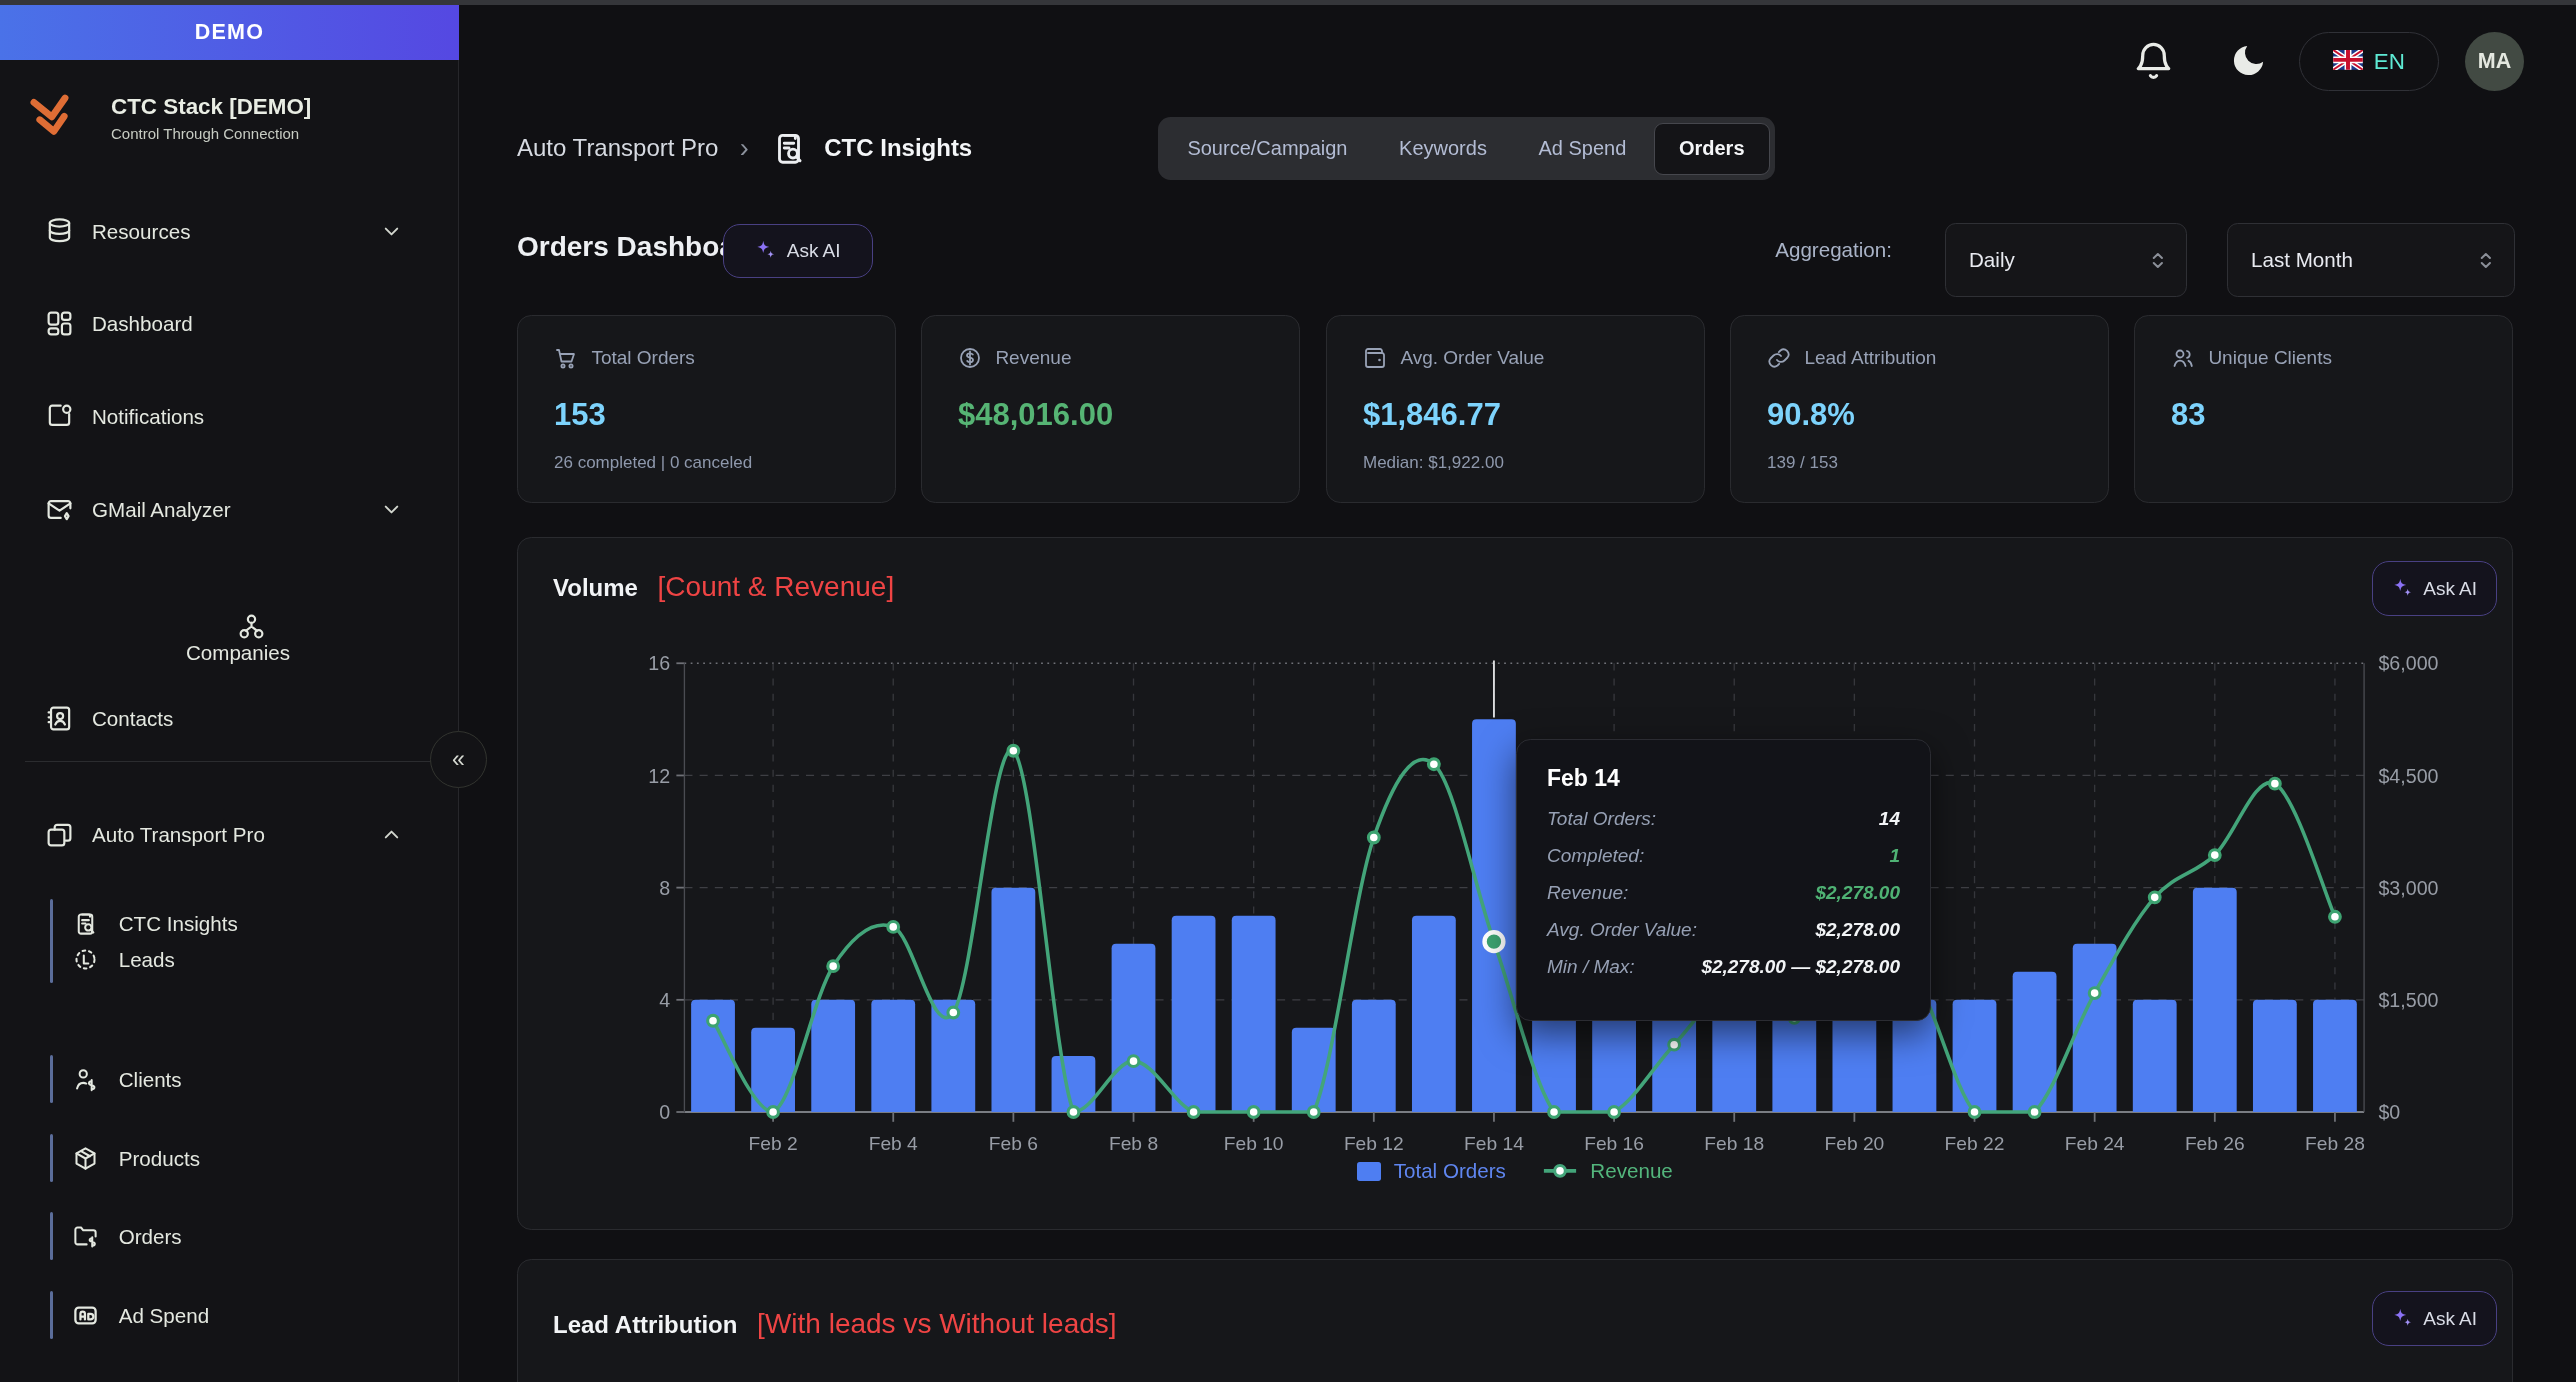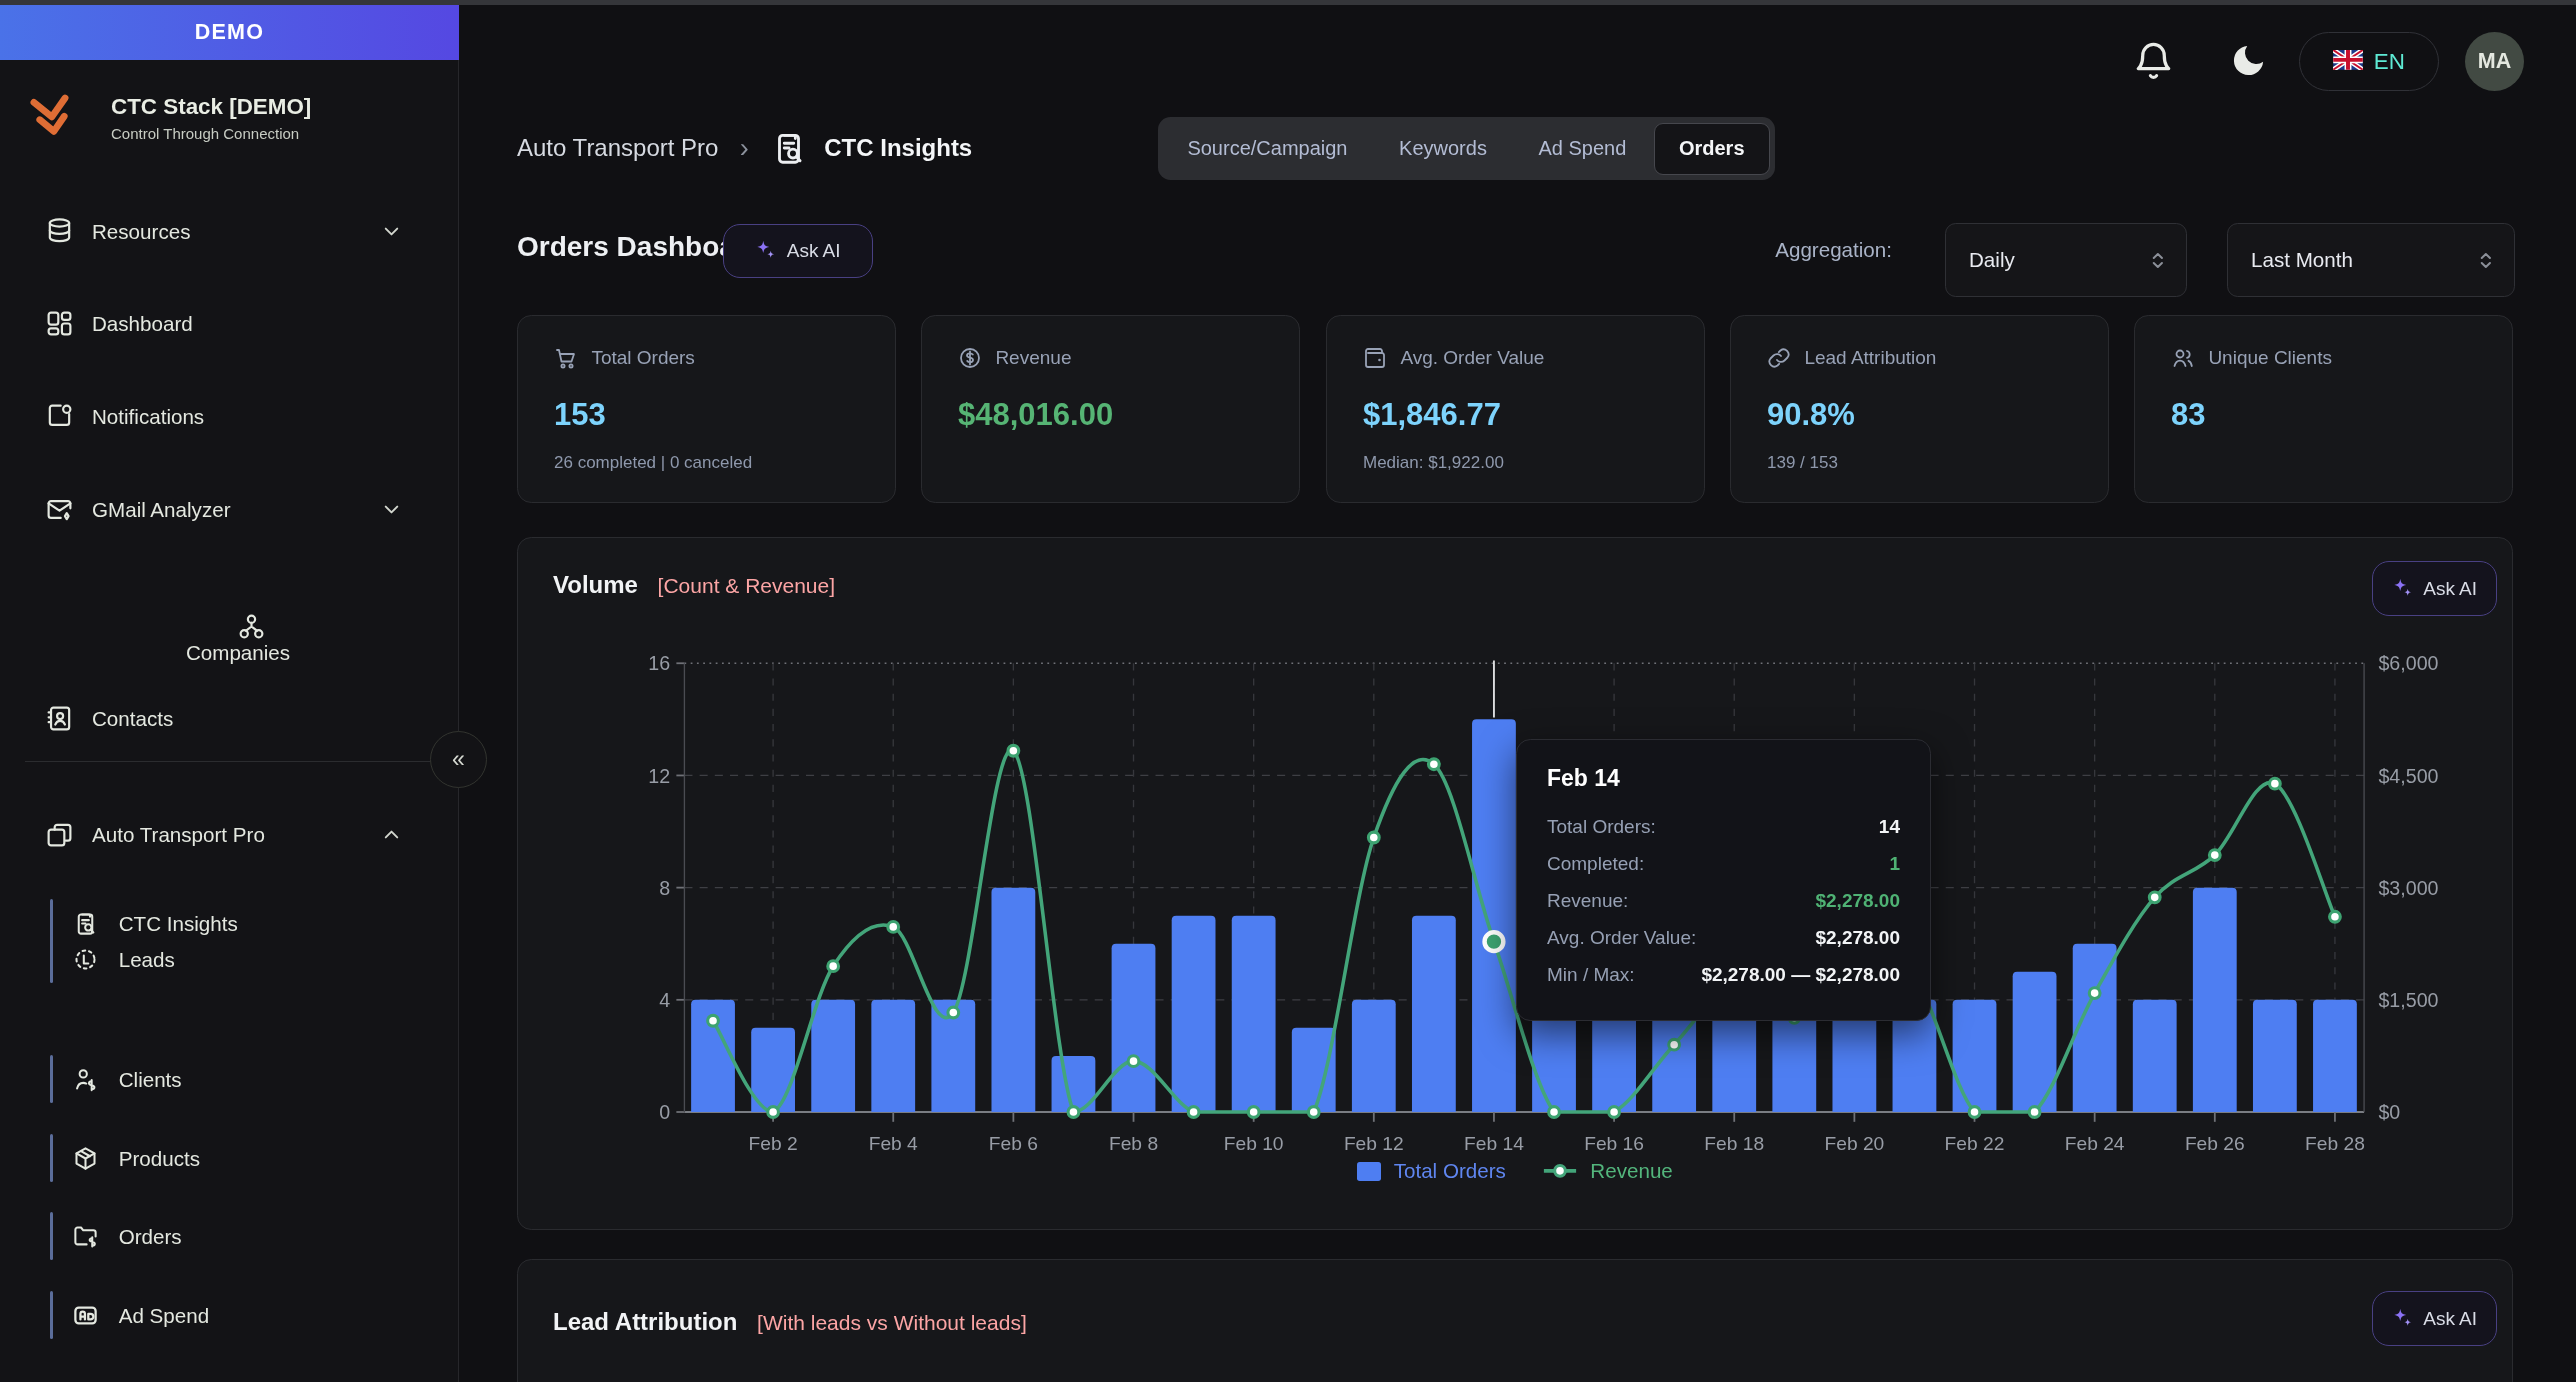--- a/index.html
+++ b/index.html
@@ -69,29 +69,29 @@
   .kpi-head .kico { width:24px; height:24px; }
   .kpi-title { font-size:19px; }
   .kpi-value { font-size:31px; font-weight:bold; color:#7dd3fc; margin-top:27px; }
   .kpi-sub { font-size:17px; color:#8e98ac; margin-top:19.7px; }
 
   
   #volume-card { left:517px; top:537px; width:1996px; height:693px; }
   .sec-head { position:absolute; display:flex; align-items:baseline; gap:19.7px; }
   #volume-head { left:553px; top:571px; }
   .sec-title { font-size:24px; font-weight:bold; color:#f2f4f6; }
-  .sec-sub { font-size:21px; color:#fca5a5; }
+  .sec-sub { font-size:28px; color:#ef4444; }
   #volume-askai { left:2372px; top:561px; width:125px; height:55px; }
   #chart-svg { left:647px; top:657px; width:1843px; height:514px; overflow:visible; }
 
   
   #tooltip { left:1516px; top:739px; width:415px; background:#121318; border:0.9px solid #2b2c32;
     border-radius:14.3px; padding:25px 30px 27px 30px; box-shadow:0 12.5px 36px rgba(0,0,0,.55); z-index:5; }
   #tooltip .tt-title { font-size:23px; font-weight:bold; color:#fff; margin-bottom:16px; }
-  .tt-row { display:flex; justify-content:space-between; align-items:center; height:37px; }
+  .tt-row { display:flex; justify-content:space-between; align-items:flex-start; height:37px;font-style:italic; }
   .tt-label { font-size:19px; color:#96a0b4; }
   .tt-value { font-size:19px; font-weight:bold; color:#f2f4f6; }
   .tt-value.green { color:#4fb274; }
 
   
   #legend { left:517px; top:1159px; width:1996px; display:flex; justify-content:center; gap:36px; align-items:center; }
   .leg-item { display:flex; align-items:center; gap:12.5px; }
   .leg-swatch { width:24px; height:19px; border-radius:2.7px; }
   .leg-label { font-size:20.6px; }
   .leg-line { width:36px; height:19.7px; }

